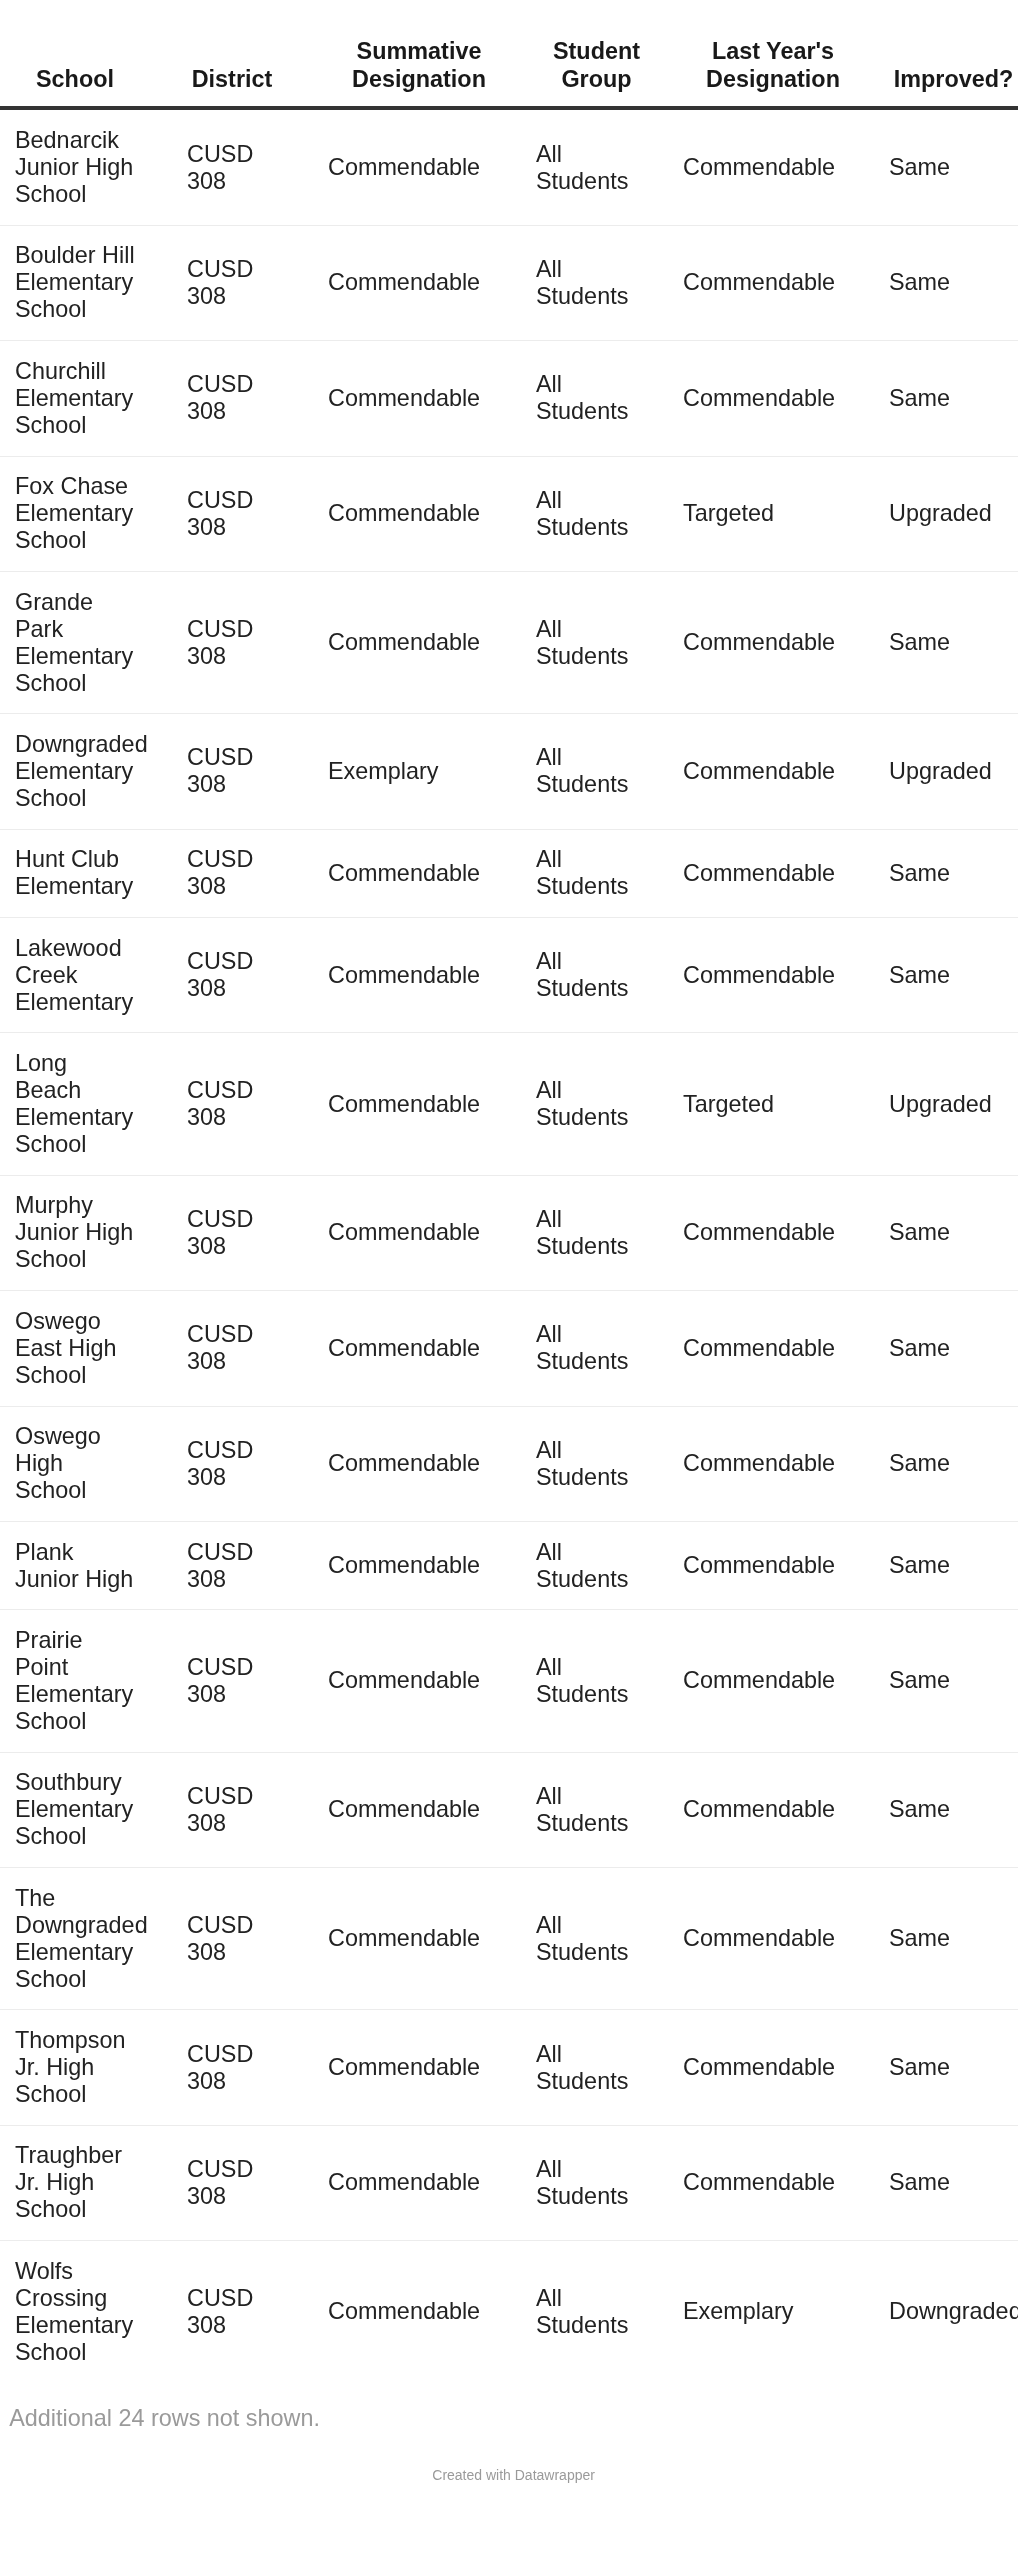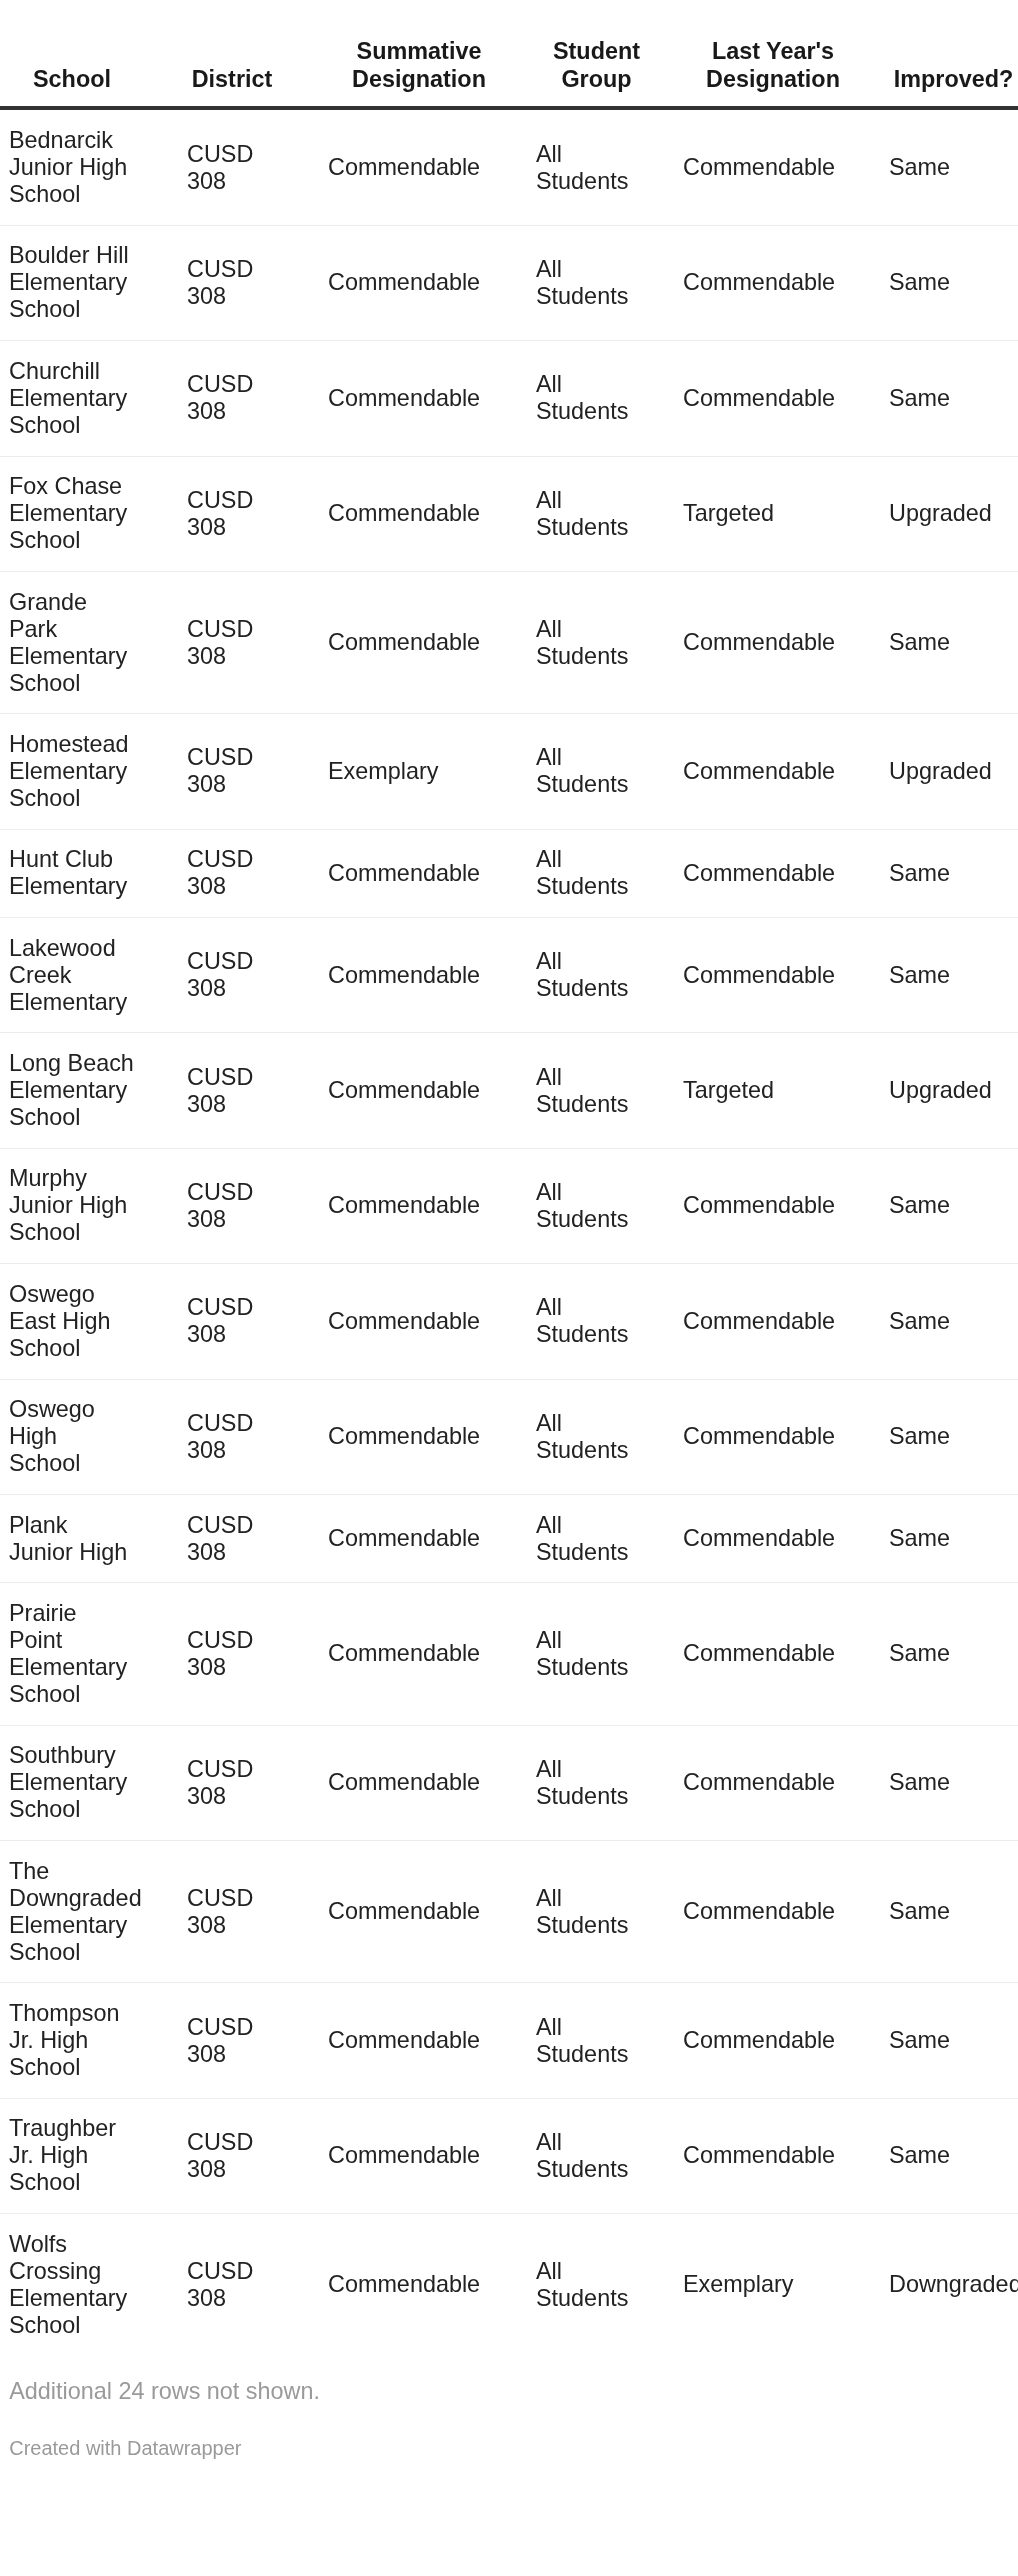--- a/index.html
+++ b/index.html
@@ -31,38 +31,39 @@
     vertical-align: middle;
     font-size: 23.4px;
     line-height: 27px;
     color: var(--body_text, #222);
     padding-top: 16.7px;
     padding-bottom: 16.7px;
   }
   tbody tr + tr td { border-top: 1.7px solid var(--row_divider, #ececec); }
 
   
-  .col-school    { width: 186px; padding-left: 9px; padding-right: 51px; }
+  .col-school    { width: 186px; padding-left: 15px; padding-right: 51px; }
   .col-district  { width: 141px; padding-right: 50px; margin-top: 20px; }
   .col-summative { width: 208px; padding-right: 25px; }
   .col-group     { width: 147px; padding-right: 25px; }
   .col-lastyear  { width: 206px; padding-right: 25px; }
   .col-improved  { width: 130px; padding-right: 0; white-space: nowrap; }
 
   .note {
     margin: 22px 0 0 9.2px;
     font-size: 23.4px;
     line-height: 27px;
     color: var(--muted_text, #9a9a9a);
   }
   .byline {
     margin: 32px 0 8.3px 9.2px;
-    font-size: 20px;
+    font-size: 14px;
     line-height: 22px;
     color: var(--muted_text, #9a9a9a);
+    text-align: center;
   }
 </style>
 </head>
 <body>
 
 <main>
   <table>
     <colgroup>
         <col class="col-school">
         <col class="col-district">
@@ -116,21 +117,21 @@
         </tr>
         <tr>
           <td class="col-school">Grande Park Elementary School</td>
           <td class="col-district">CUSD 308</td>
           <td class="col-summative">Commendable</td>
           <td class="col-group">All Students</td>
           <td class="col-lastyear">Commendable</td>
           <td class="col-improved">Same</td>
         </tr>
         <tr>
-          <td class="col-school">Homestead Elementary School</td>
+          <td class="col-school">Downgraded Elementary School</td>
           <td class="col-district">CUSD 308</td>
           <td class="col-summative">Exemplary</td>
           <td class="col-group">All Students</td>
           <td class="col-lastyear">Commendable</td>
           <td class="col-improved">Upgraded</td>
         </tr>
         <tr>
           <td class="col-school">Hunt Club Elementary</td>
           <td class="col-district">CUSD 308</td>
           <td class="col-summative">Commendable</td>

